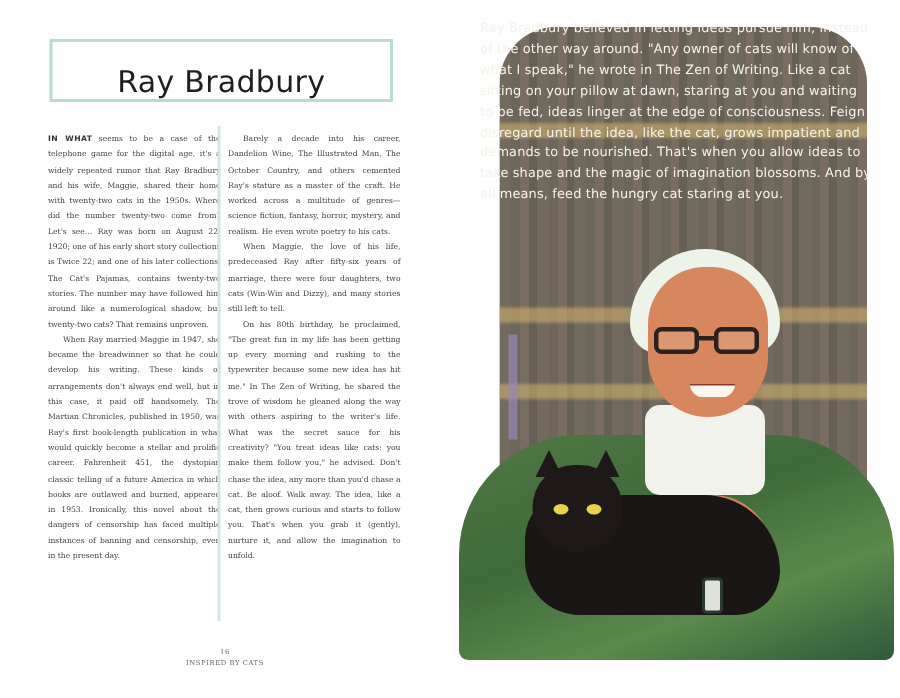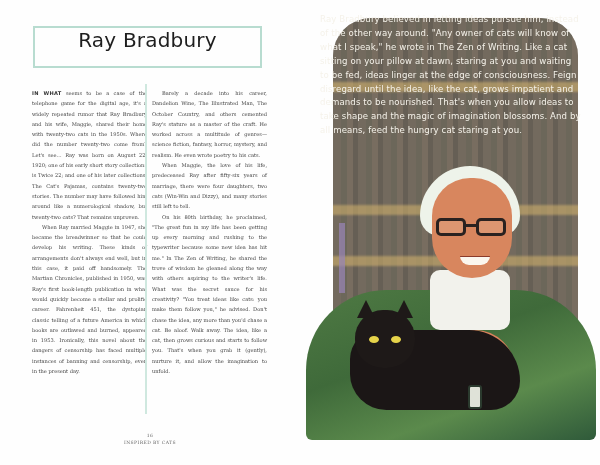--- a/index.html
+++ b/index.html
@@ -4,21 +4,21 @@
   <style>
     * { box-sizing: border-box; margin: 0; padding: 0; }
     html, body { width: 600px; height: 465px; background: #ffffff; overflow: hidden; }
     body { position: relative; font-family: "DejaVu Serif", serif; color: #3a3a3a; }
 
     .page-left { position: absolute; left: 0; top: 0; width: 300px; height: 465px; background: #fefefe; }
     .page-right { position: absolute; left: 300px; top: 0; width: 300px; height: 465px; background: #fefefe; }
 
     .title-box {
       position: absolute; left: 33px; top: 26px; width: 229px; height: 42px;
-      border: 2px solid #b8dcd0; display: flex; align-items: flex-start; justify-content: center;
+      border: 2px solid #b8dcd0; display: flex; align-items: flex-end; justify-content: center;
     }
     .title-box h1 {
       font-family: "DejaVu Sans", sans-serif; font-weight: 400; font-size: 20px; color: #1e1e1e; letter-spacing: 0.2px;
     }
 
     .col {
       position: absolute; top: 88px; width: 115px;
       font-size: 5.1px; line-height: 10.3px; color: #444; text-align: justify;
       font-family: "DejaVu Serif", serif;
     }

